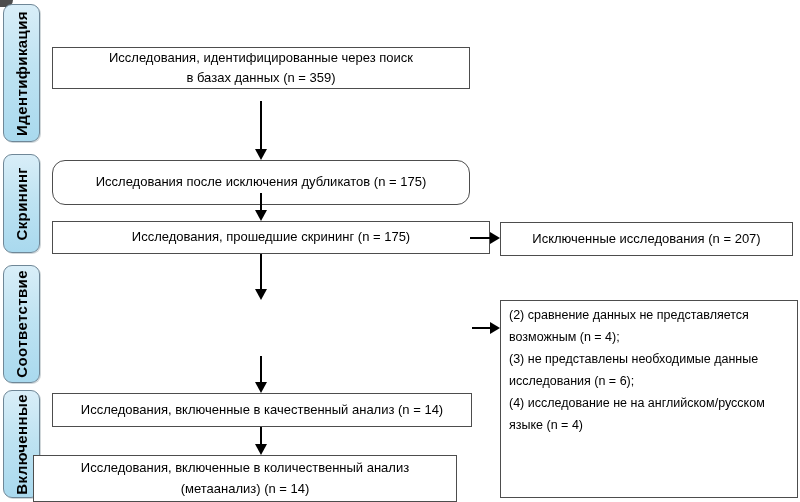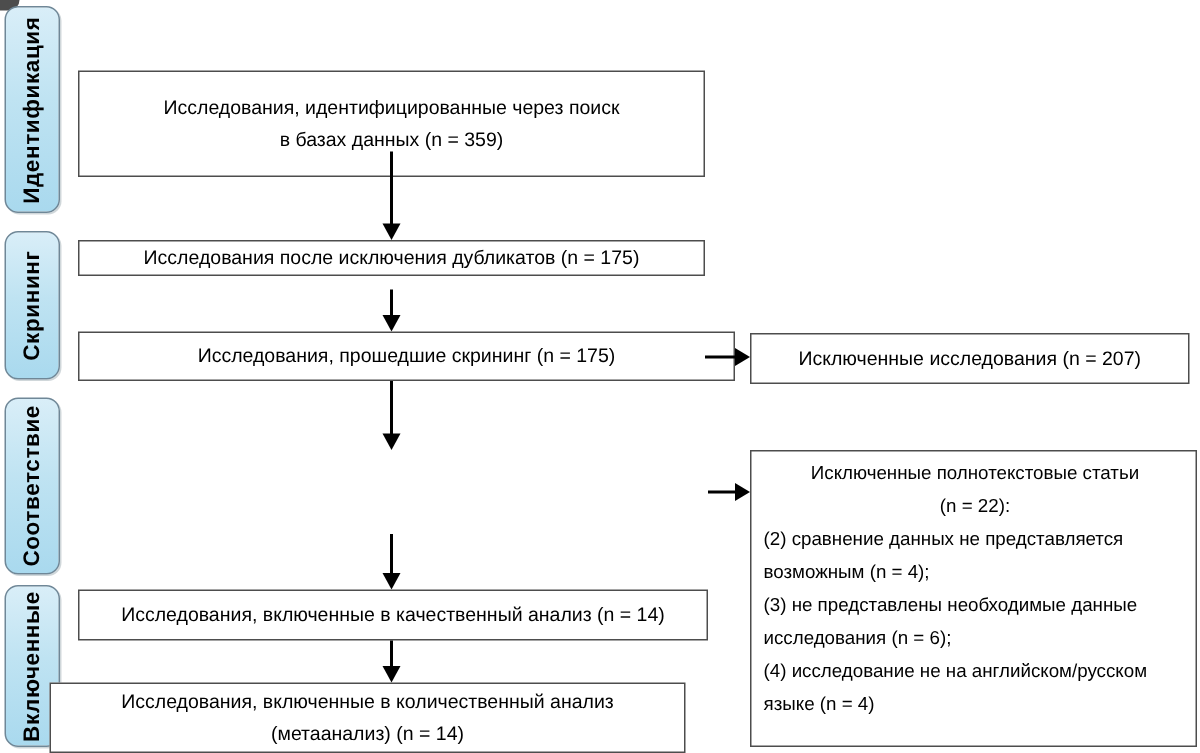--- a/index.html
+++ b/index.html
@@ -103,41 +103,39 @@
   <div class="stage" style="top:154px; height:99px;">
     <span>Скрининг</span>
   </div>
   <div class="stage" style="top:265px; height:118px;">
     <span>Соответствие</span>
   </div>
   <div class="stage" style="top:390px; height:108px;">
     <span>Включенные</span>
   </div>
 
-  <div class="node" style="left:52px; top:47px; width:418px; height:71px;">
+  <div class="node" style="left:52px; top:47px; width:418px; height:42px;">
     <span>Исследования, идентифицированные через поиск
 в базах данных (n = 359)</span>
   </div>
 
-  <div class="node" style="left:52px; top:160px; width:418px; height:24px;">
+  <div class="node" style="left:52px; top:160px; width:418px; height:45px;border-radius:13px;">
     <span>Исследования после исключения дубликатов (n = 175)</span>
   </div>
 
   <div class="node" style="left:52px; top:221px; width:438px; height:33px;">
     <span>Исследования, прошедшие скрининг (n = 175)</span>
   </div>
 
   <div class="node" style="left:500px; top:222px; width:293px; height:34px;">
     <span>Исключенные исследования (n = 207)</span>
   </div>
 
 
   <div class="node-exclusions" style="left:500px; top:300px; width:298px; height:198px;">
-    <div class="excl-header">Исключенные полнотекстовые статьи
-(n = 22):</div>
     <div class="excl-reason">(2) сравнение данных не представляется возможным (n = 4);</div>
     <div class="excl-reason">(3) не представлены необходимые данные исследования (n = 6);</div>
     <div class="excl-reason">(4) исследование не на английском/русском языке (n = 4)</div>
   </div>
 
   <div class="node" style="left:52px; top:393px; width:420px; height:34px;">
     <span>Исследования, включенные в качественный анализ (n = 14)</span>
   </div>
 
   <div class="node" style="left:33px; top:455px; width:424px; height:47px;">

